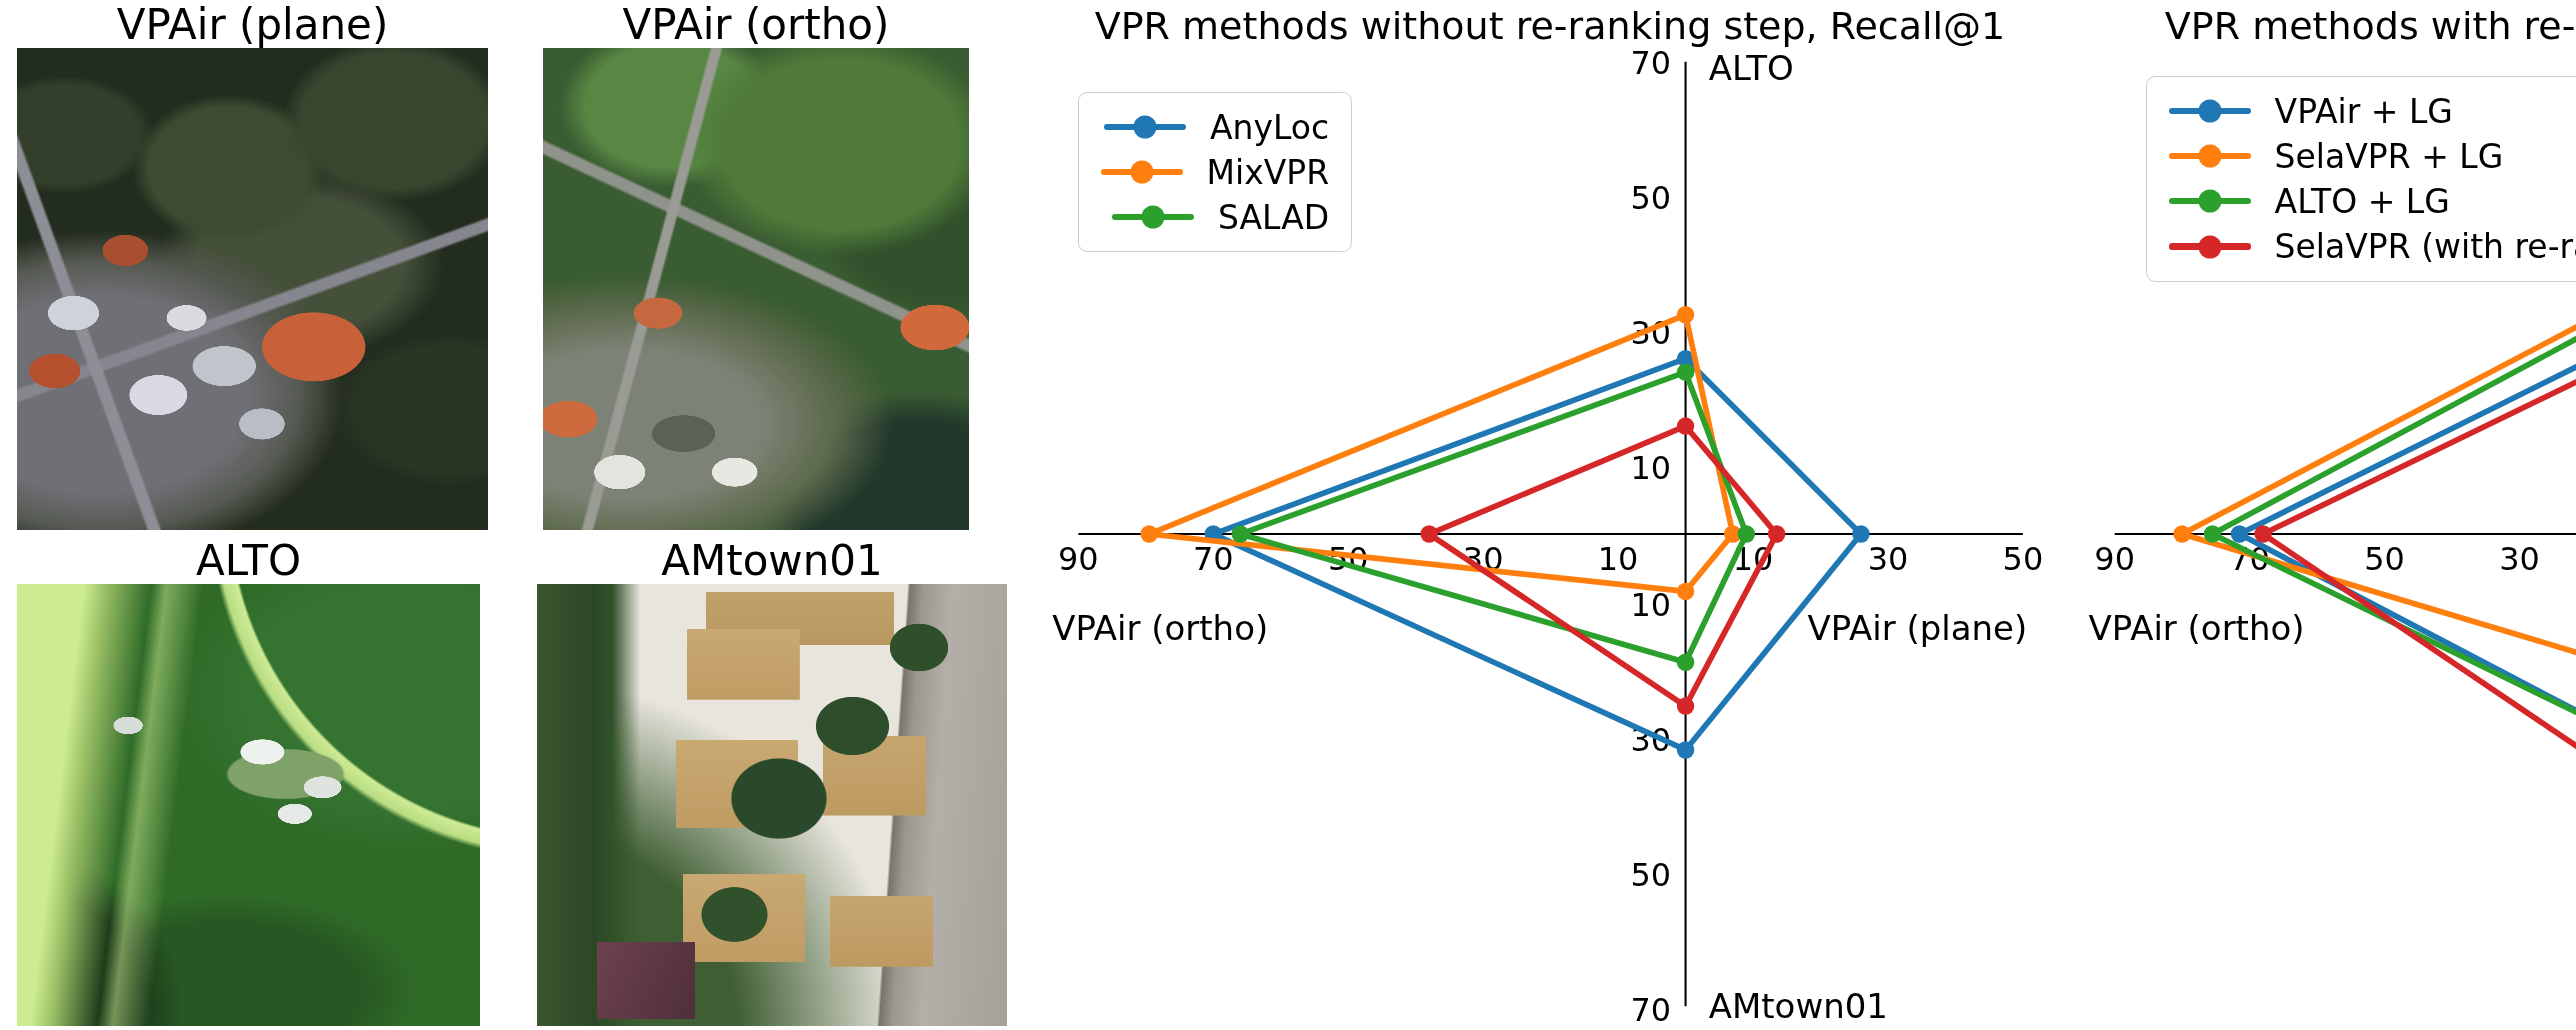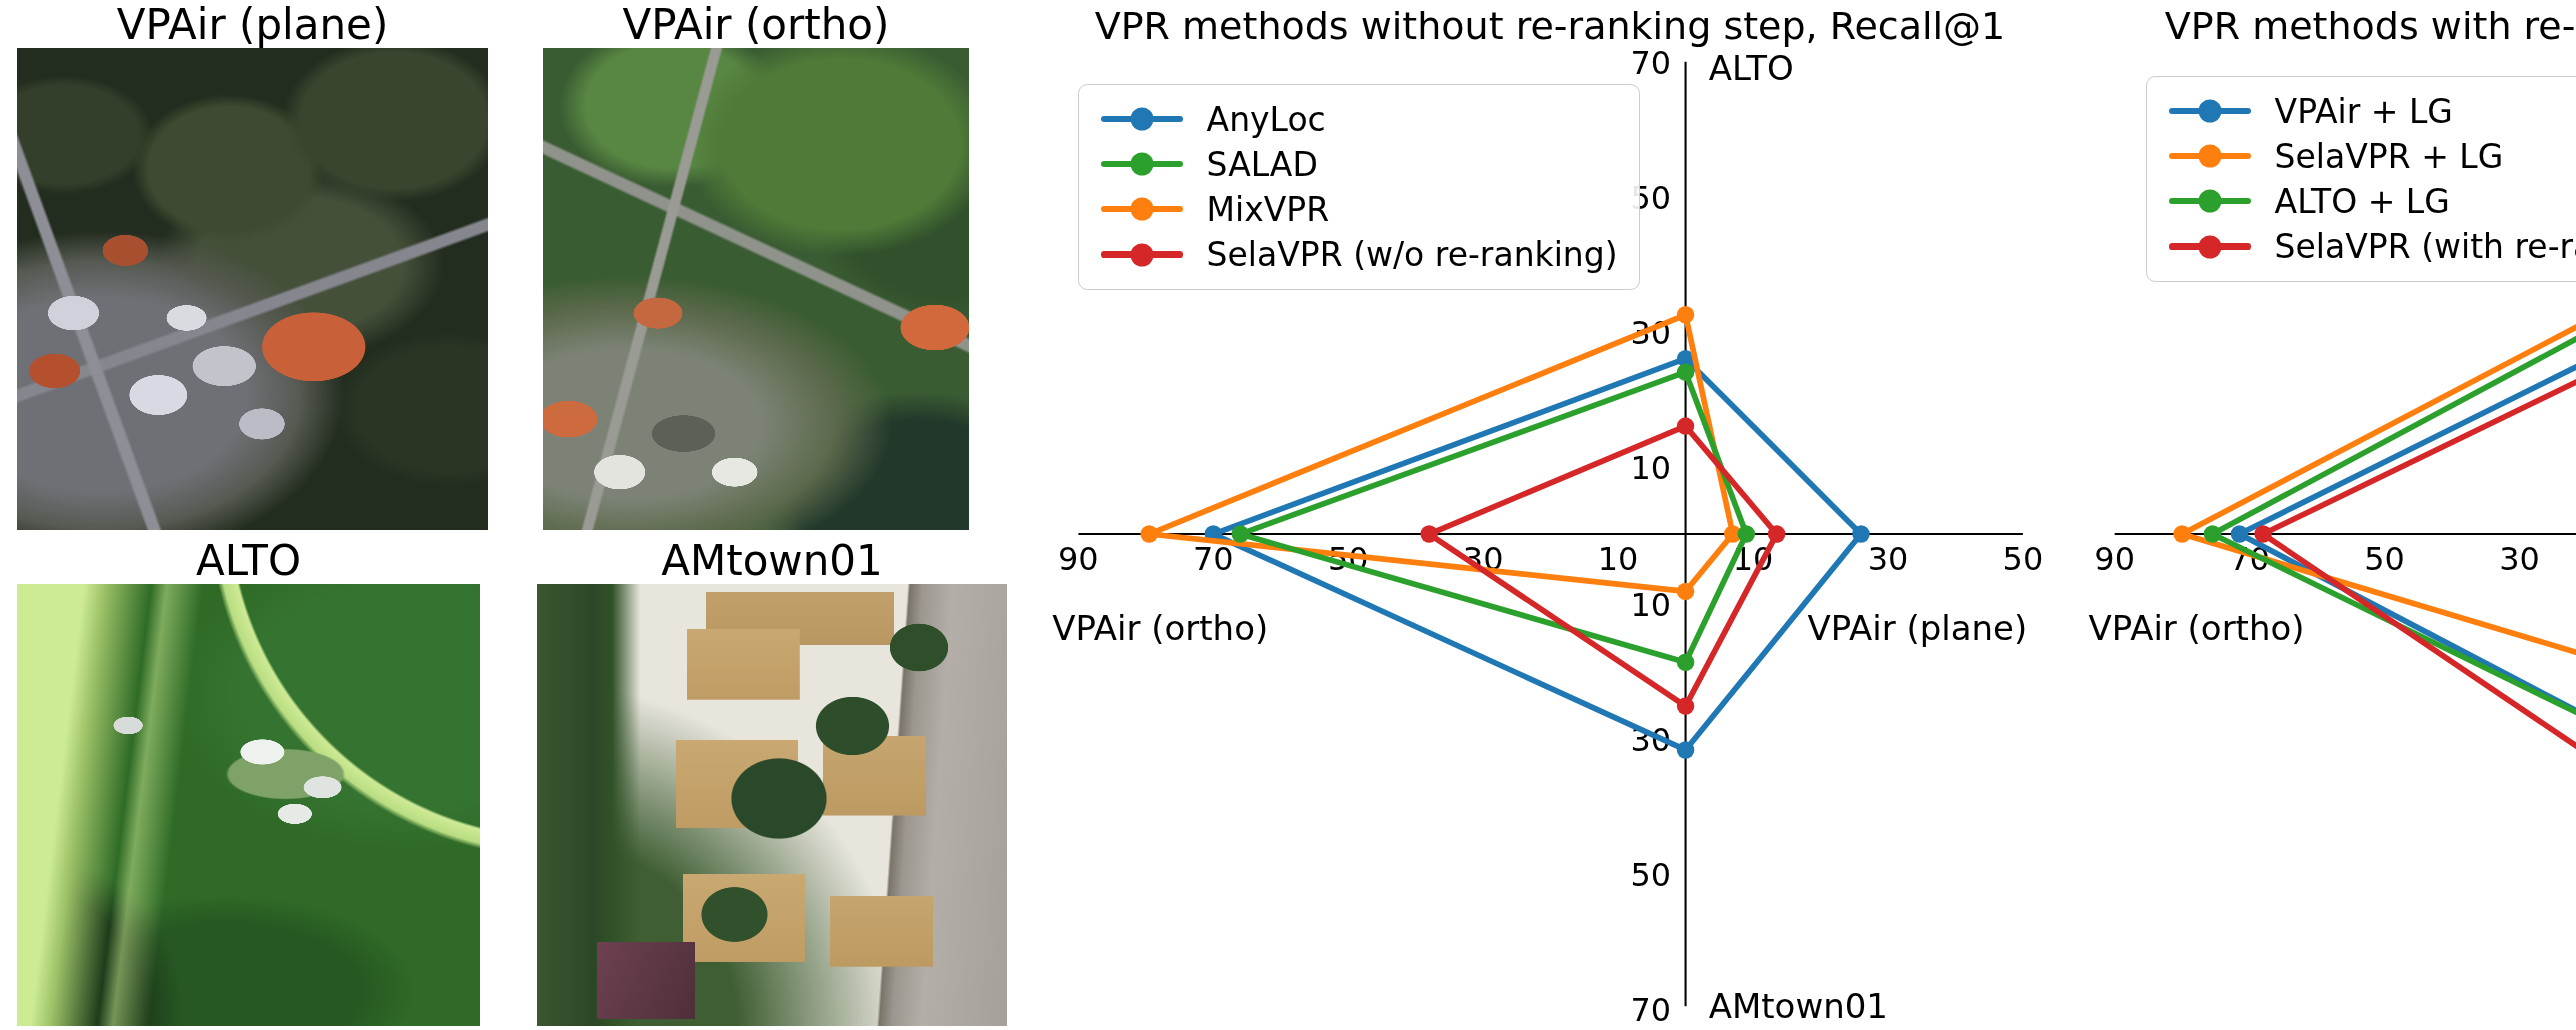--- a/index.html
+++ b/index.html
@@ -164,36 +164,32 @@
         <circle cx="1321" cy="722.6" r="17" fill="#2ca02c"></circle>
         <circle cx="1438.9" cy="1037" r="17" fill="#2ca02c"></circle>
         <circle cx="1321" cy="1285.9" r="17" fill="#2ca02c"></circle>
         <circle cx="456.4" cy="1037" r="17" fill="#2ca02c"></circle>
         <polygon points="1321,827.4 1497.85,1037 1321,1371.05 823.2,1037" fill="none" stroke="#d62728" stroke-width="11" stroke-linejoin="round"></polygon>
         <circle cx="1321" cy="827.4" r="17" fill="#d62728"></circle>
         <circle cx="1497.85" cy="1037" r="17" fill="#d62728"></circle>
         <circle cx="1321" cy="1371.05" r="17" fill="#d62728"></circle>
         <circle cx="823.2" cy="1037" r="17" fill="#d62728"></circle>
       </svg>
-    <div class="legend" id="legendA" style="left:73px;top:84px;">
+    <div class="legend" id="legendA" style="left:73px;top:92px;align-items:flex-end;">
         <div class="legend-row">
           <span class="legend-line" style="--c: #1f77b4;"></span>
           <span class="legend-label">AnyLoc</span>
         </div>
         <div class="legend-row">
+          <span class="legend-line" style="--c: #ff7f0e;"></span>
+          <span class="legend-label">MixVPR</span>
+        </div>
+        <div class="legend-row">
           <span class="legend-line" style="--c: #2ca02c;"></span>
           <span class="legend-label">SALAD</span>
-        </div>
-        <div class="legend-row">
-          <span class="legend-line" style="--c: #ff7f0e;"></span>
-          <span class="legend-label">MixVPR</span>
-        </div>
-        <div class="legend-row">
-          <span class="legend-line" style="--c: #d62728;"></span>
-          <span class="legend-label">SelaVPR (w/o re-ranking)</span>
         </div>
       </div>
   </section>
 
   <section class="chart" style="left:2087px;width:1005px;">
     <div class="chart-title" style="left:502px;">VPR methods with re-ranking step, Recall@1</div>
     <svg id="svgB" width="1005" height="1030" viewBox="0 0 1950 2000">
         <line x1="53" y1="1037" x2="1887" y2="1037" stroke="#000000" stroke-width="4"></line>
         <line x1="1232" y1="120" x2="1232" y2="1954" stroke="#000000" stroke-width="4"></line>
         <text x="1204" y="930" text-anchor="end" font-size="62">10</text>

